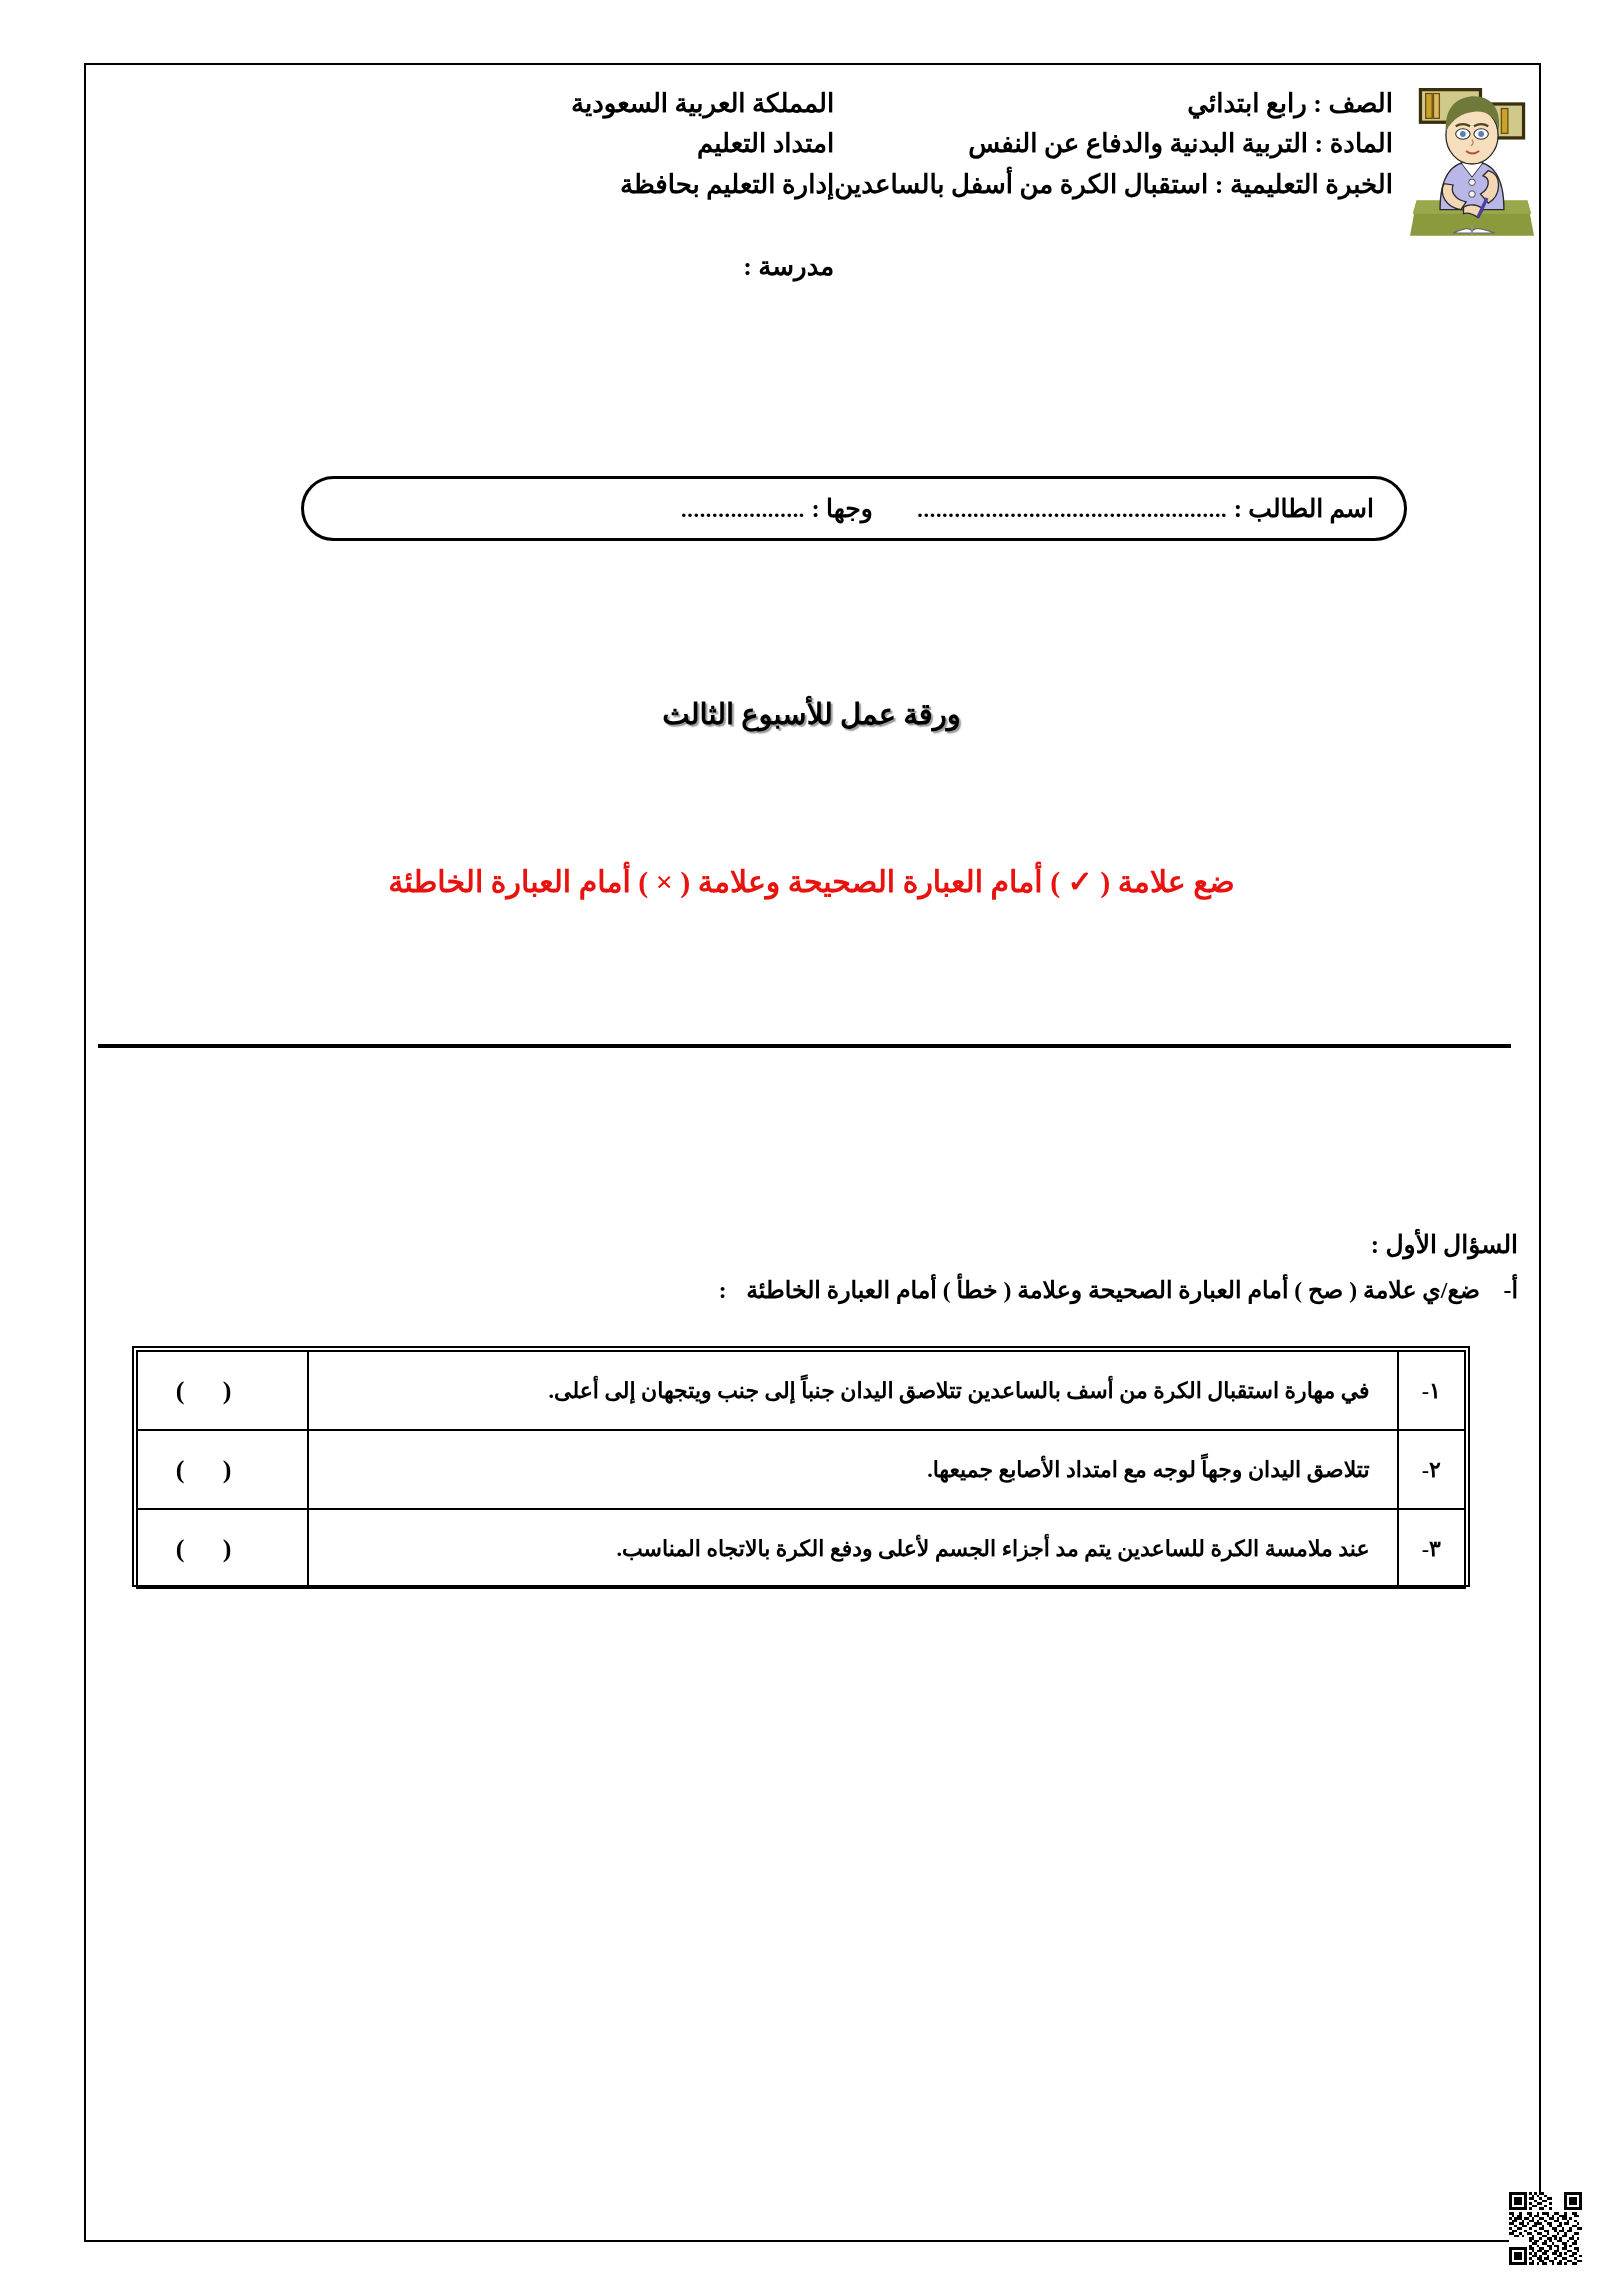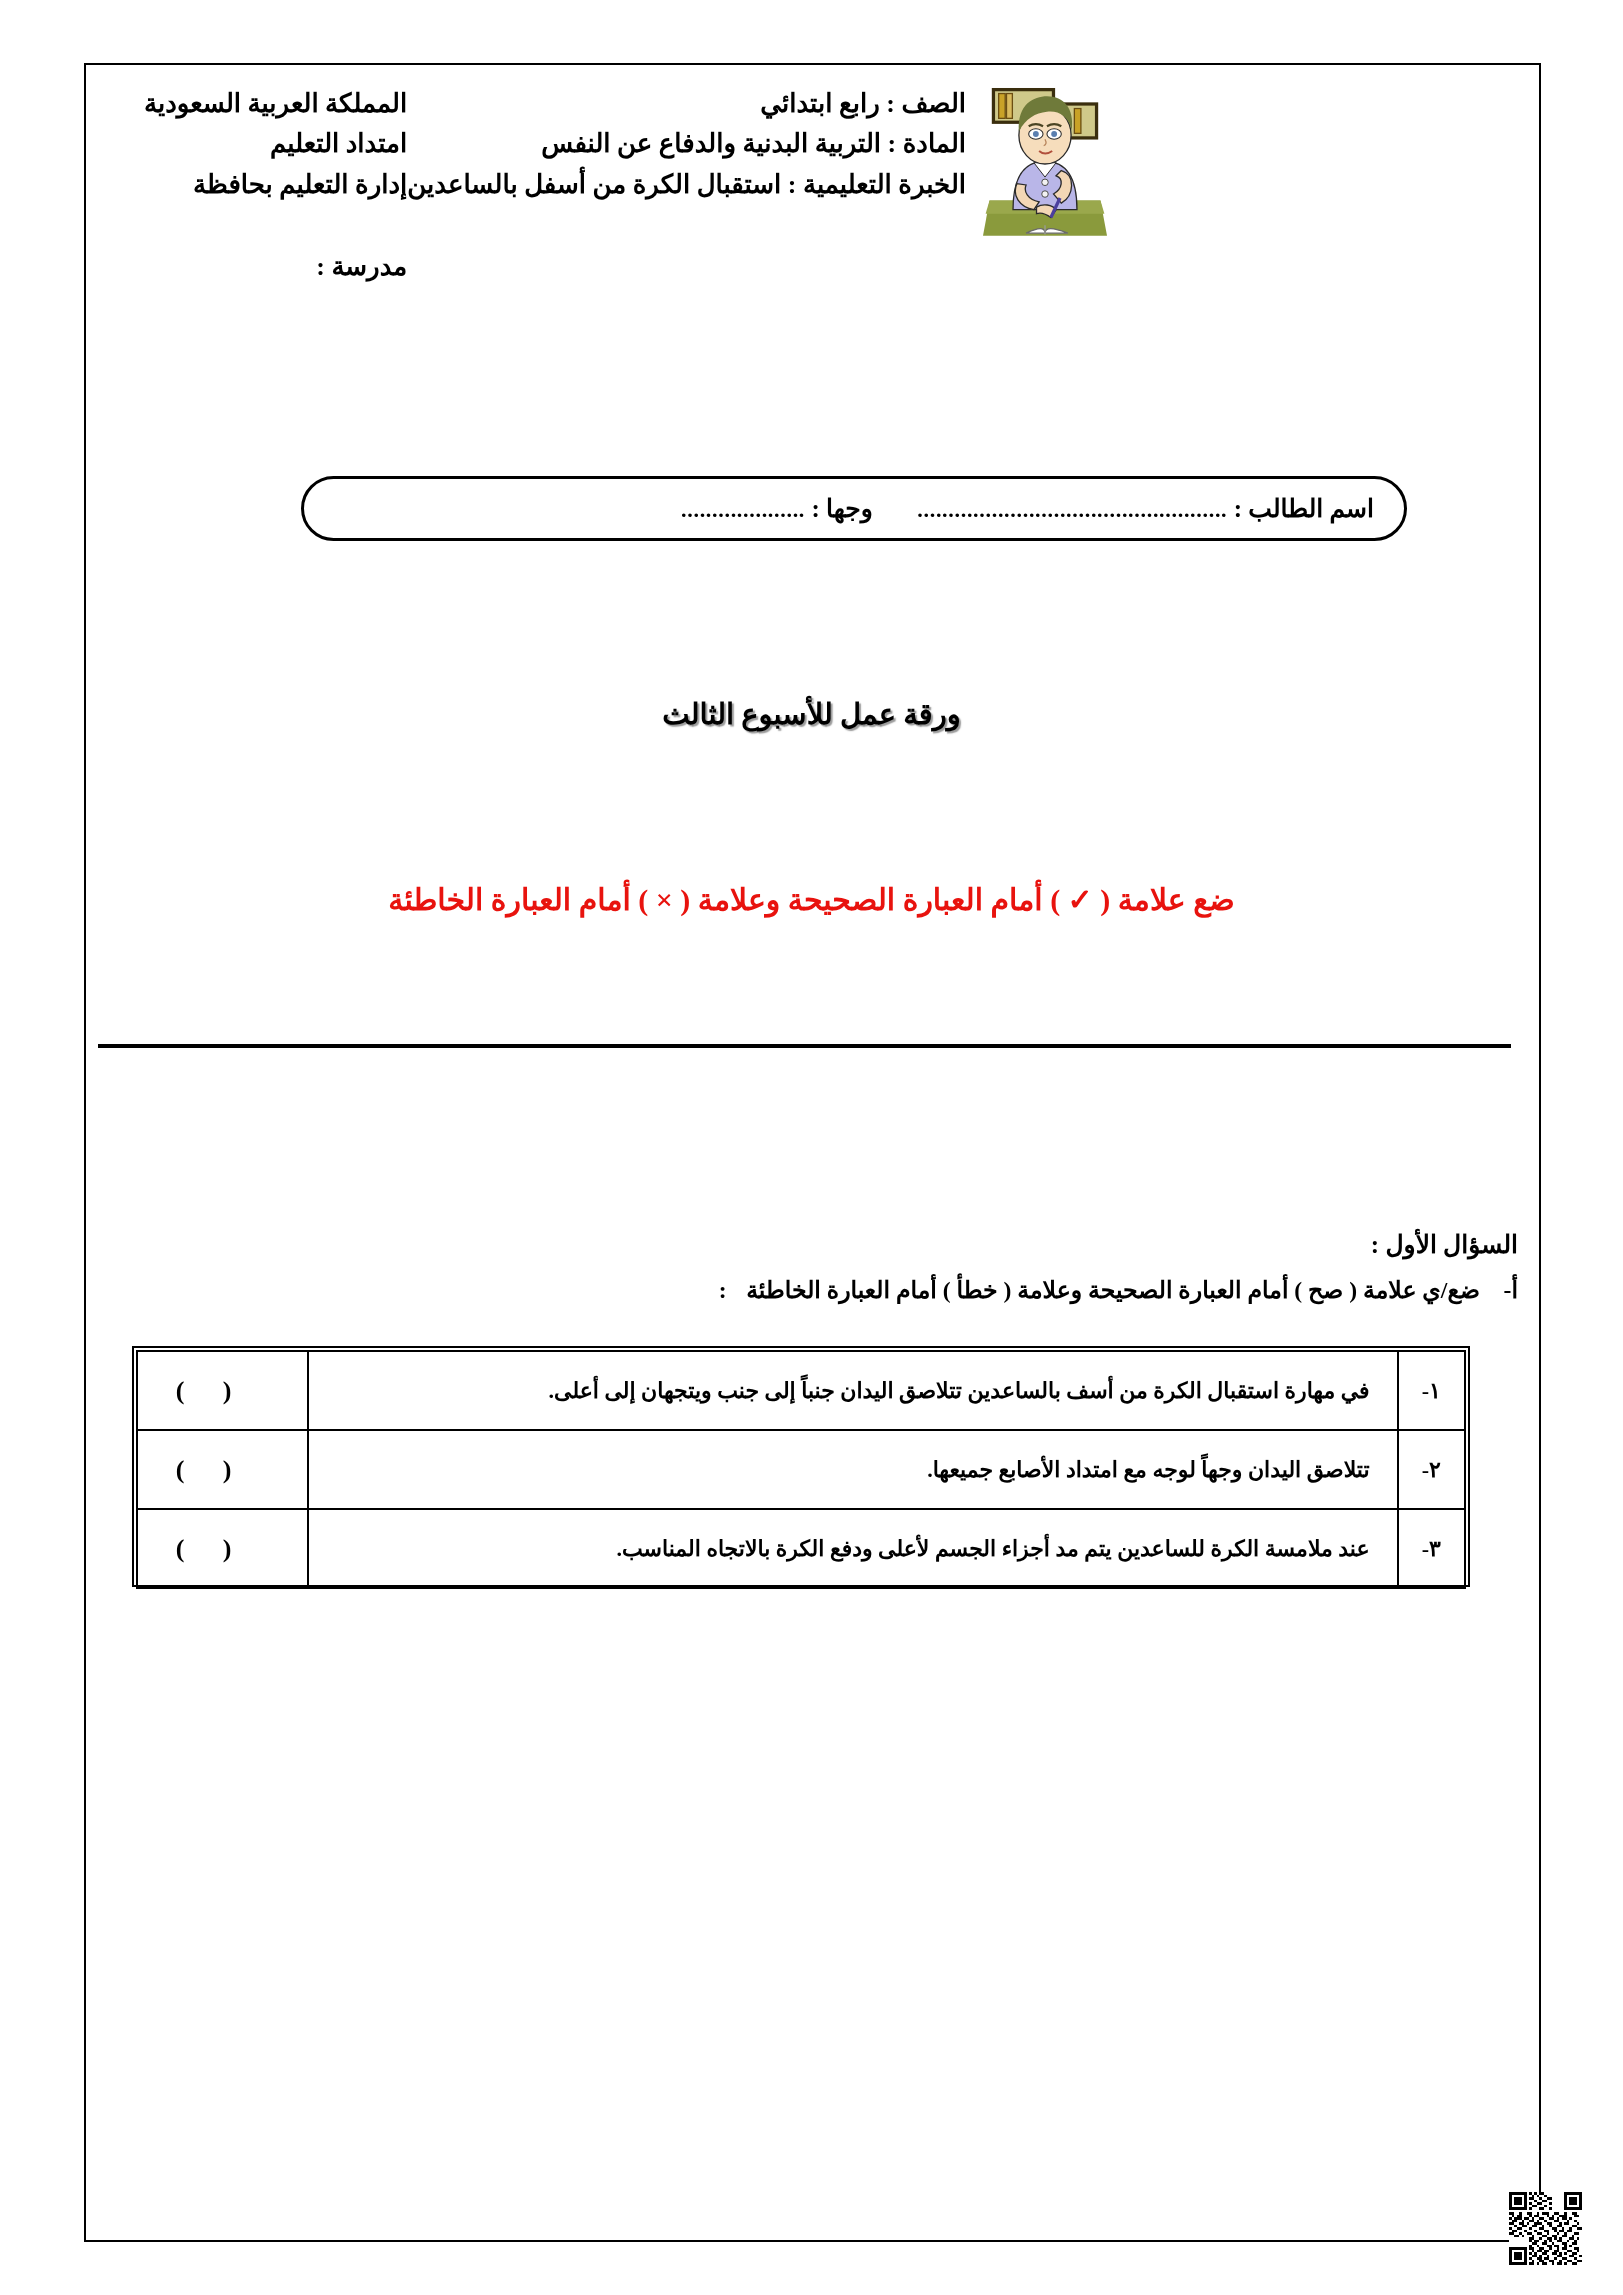--- a/index.html
+++ b/index.html
@@ -28,25 +28,25 @@
     height: 2179px;
     border: 2px solid #000;
     box-sizing: border-box;
   }
 
   
   .header {
     position: absolute;
     top: 79px;
     left: 98px;
-    right: 98px;
+    right: 89px;
     height: 196px;
     display: flex;
     flex-direction: row-reverse;
-    justify-content: flex-start;
+    justify-content: flex-end;
     align-items: flex-start;
     font-family: Liberation Serif, serif;
   }
   .header-right {
     text-align: right;
     font-size: 26px;
     font-weight: bold;
     line-height: 1.55;
     padding-top: 5.2px;
     padding-left: 46px;
@@ -120,21 +120,20 @@
   }
   .red-instruction {
     position: absolute;
     top: 864px;
     left: 0;
     width: 1623px;
     text-align: center;
     font-size: 30px;
     font-weight: bold;
     color: #e8130e;
-    margin-top: 18px;
   }
   .rule {
     position: absolute;
     left: 98px;
     top: 1044px;
     width: 1413px;
     height: 3.9px;
     background: #000;
   }
 

